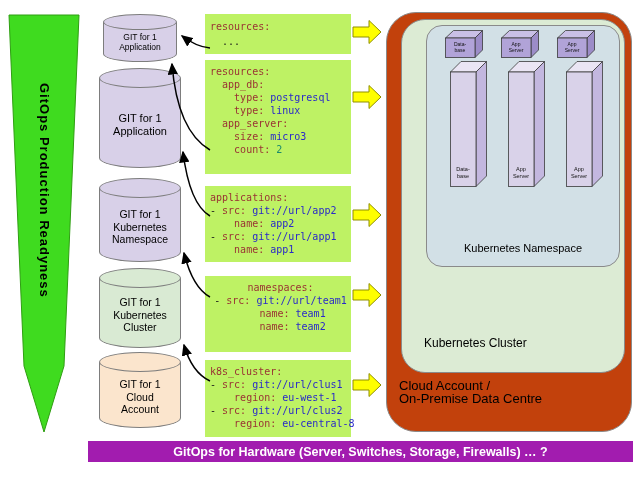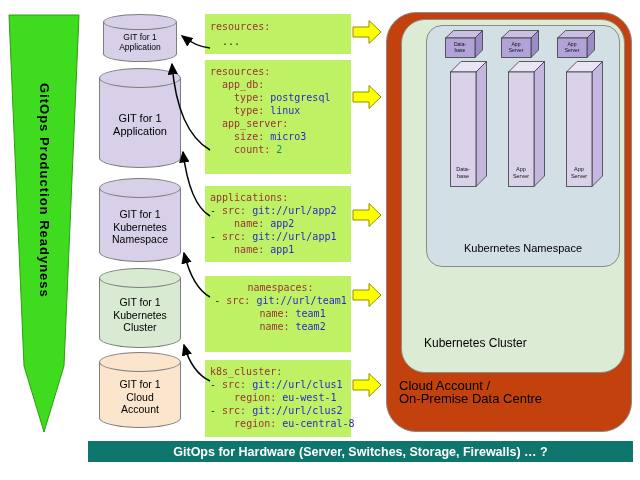--- a/index.html
+++ b/index.html
@@ -93,21 +93,21 @@
     position:absolute; left:0; bottom:8px; width:26px; text-align:center;
     font-size:5.5px; line-height:1.15; white-space:pre-line; color:#111;
   }
 
   
   .overlay { position:absolute; left:0; top:0; z-index:6; pointer-events:none; }
 
   
   .banner {
     position:absolute; left:88px; top:441px; width:545px; height:21px;
-    background:#0f766e; color:#ffffff; font-weight:bold; font-size:12.5px;
+    background:#a21caf; color:#ffffff; font-weight:bold; font-size:12.5px;
     display:flex; align-items:center; justify-content:center; z-index:7;
   }
 </style>
 </head>
 <body>
 
 <div class="canvas">
 
   <div class="abs readiness-arrow">
     <svg width="72" height="420" viewBox="0 0 72 420">

